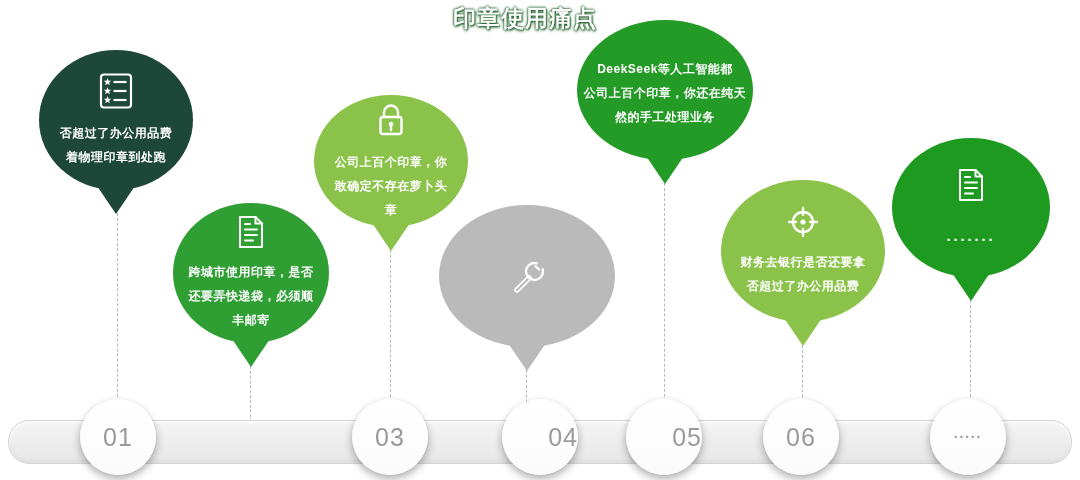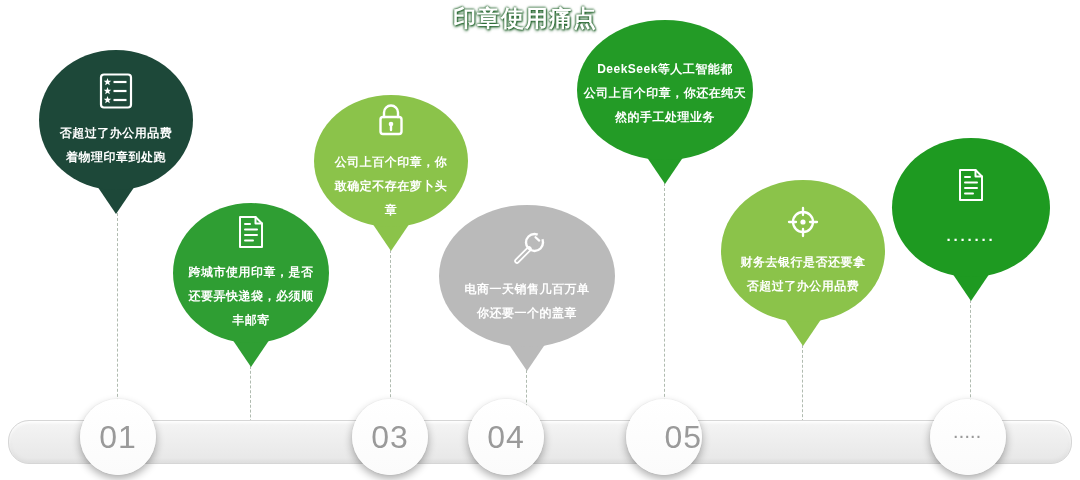--- a/index.html
+++ b/index.html
@@ -37,21 +37,21 @@
   
   .bar{position:absolute;left:8px;top:420px;width:1062px;height:42px;border-radius:21px;
        background:linear-gradient(180deg,#f4f4f4,#e7e7e7);
        border:1px solid #d6d6d6;
        box-shadow:inset 0 2px 3px rgba(255,255,255,.9), inset 0 -2px 4px rgba(0,0,0,.05);
        z-index:3;}
   .step{position:absolute;top:399px;width:76px;height:76px;border-radius:50%;
         background:linear-gradient(180deg,#ffffff,#fbfbfb);
         box-shadow:0 4px 8px rgba(0,0,0,.32), 0 0 0 1px rgba(0,0,0,.02);
         display:flex;align-items:center;justify-content:center;z-index:4;}
-  .step-label{color:var(--step-number,#9a9a9a);font-size:32px;letter-spacing:1px;}
+  .step-label{color:var(--step-number,#9a9a9a);font-size:25px;letter-spacing:1px;}
   .step-dots .step-label{font-size:14px;letter-spacing:1px;font-weight:bold;}
 </style>
 </head>
 <body>
 
 <div class="stage">
 
   <div class="title">印章使用痛点</div>
 
   <div class="drop" style="left:117px;top:213px;height:219px;"></div>
@@ -131,24 +131,20 @@
     <div class="bubble">
       <span class="icon">
         <svg width="38" height="38" viewBox="0 0 38 38" fill="none">
           <line x1="9" y1="33" x2="21" y2="21" stroke="#fff" stroke-width="5.5" stroke-linecap="round"></line>
           <line x1="9" y1="33" x2="21" y2="21" stroke="var(--c)" stroke-width="2" stroke-linecap="round"></line>
           <circle cx="26.5" cy="14.5" r="8.5" stroke="#fff" stroke-width="2.4"></circle>
           <polygon points="26.5,14.5 32,1 40,9" fill="var(--c)" stroke="none"></polygon>
           <line x1="27.5" y1="9.2" x2="31.2" y2="12.6" stroke="#fff" stroke-width="2.2" stroke-linecap="round"></line>
         </svg>
       </span>
-      <div class="lines">
-        <div>电商一天销售几百万单</div>
-        <div>你还要一个的盖章</div>
-      </div>
     </div>
   </div>
 
   <div class="balloon" style="left: 577px; top: 20px; width: 176px; height: 140px; --c: #239b26;">
     <div class="tail"></div>
     <div class="bubble" style="padding-top:6px;">
       <div class="lines">
         <div>DeekSeek等人工智能都</div>
         <div>公司上百个印章，你还在纯天</div>
         <div>然的手工处理业务</div>
@@ -196,23 +192,26 @@
   </div>
 
   <div class="bar"></div>
 
   <div class="step" style="left:80px;">
     <span class="step-label">01</span>
   </div>
   <div class="step" style="left:352px;">
     <span class="step-label">03</span>
   </div>
-  <div class="step" style="left:468px;">
+  <div class="step" style="left:502px;justify-content:flex-end;">
     <span class="step-label">04</span>
   </div>
   <div class="step" style="left:626px;justify-content:flex-end;">
     <span class="step-label">05</span>
   </div>
+  <div class="step" style="left:763px;">
+    <span class="step-label">06</span>
+  </div>
   <div class="step step-dots" style="left:930px;">
     <span class="step-label">·····</span>
   </div>
 
 </div>
 
 </body></html>

